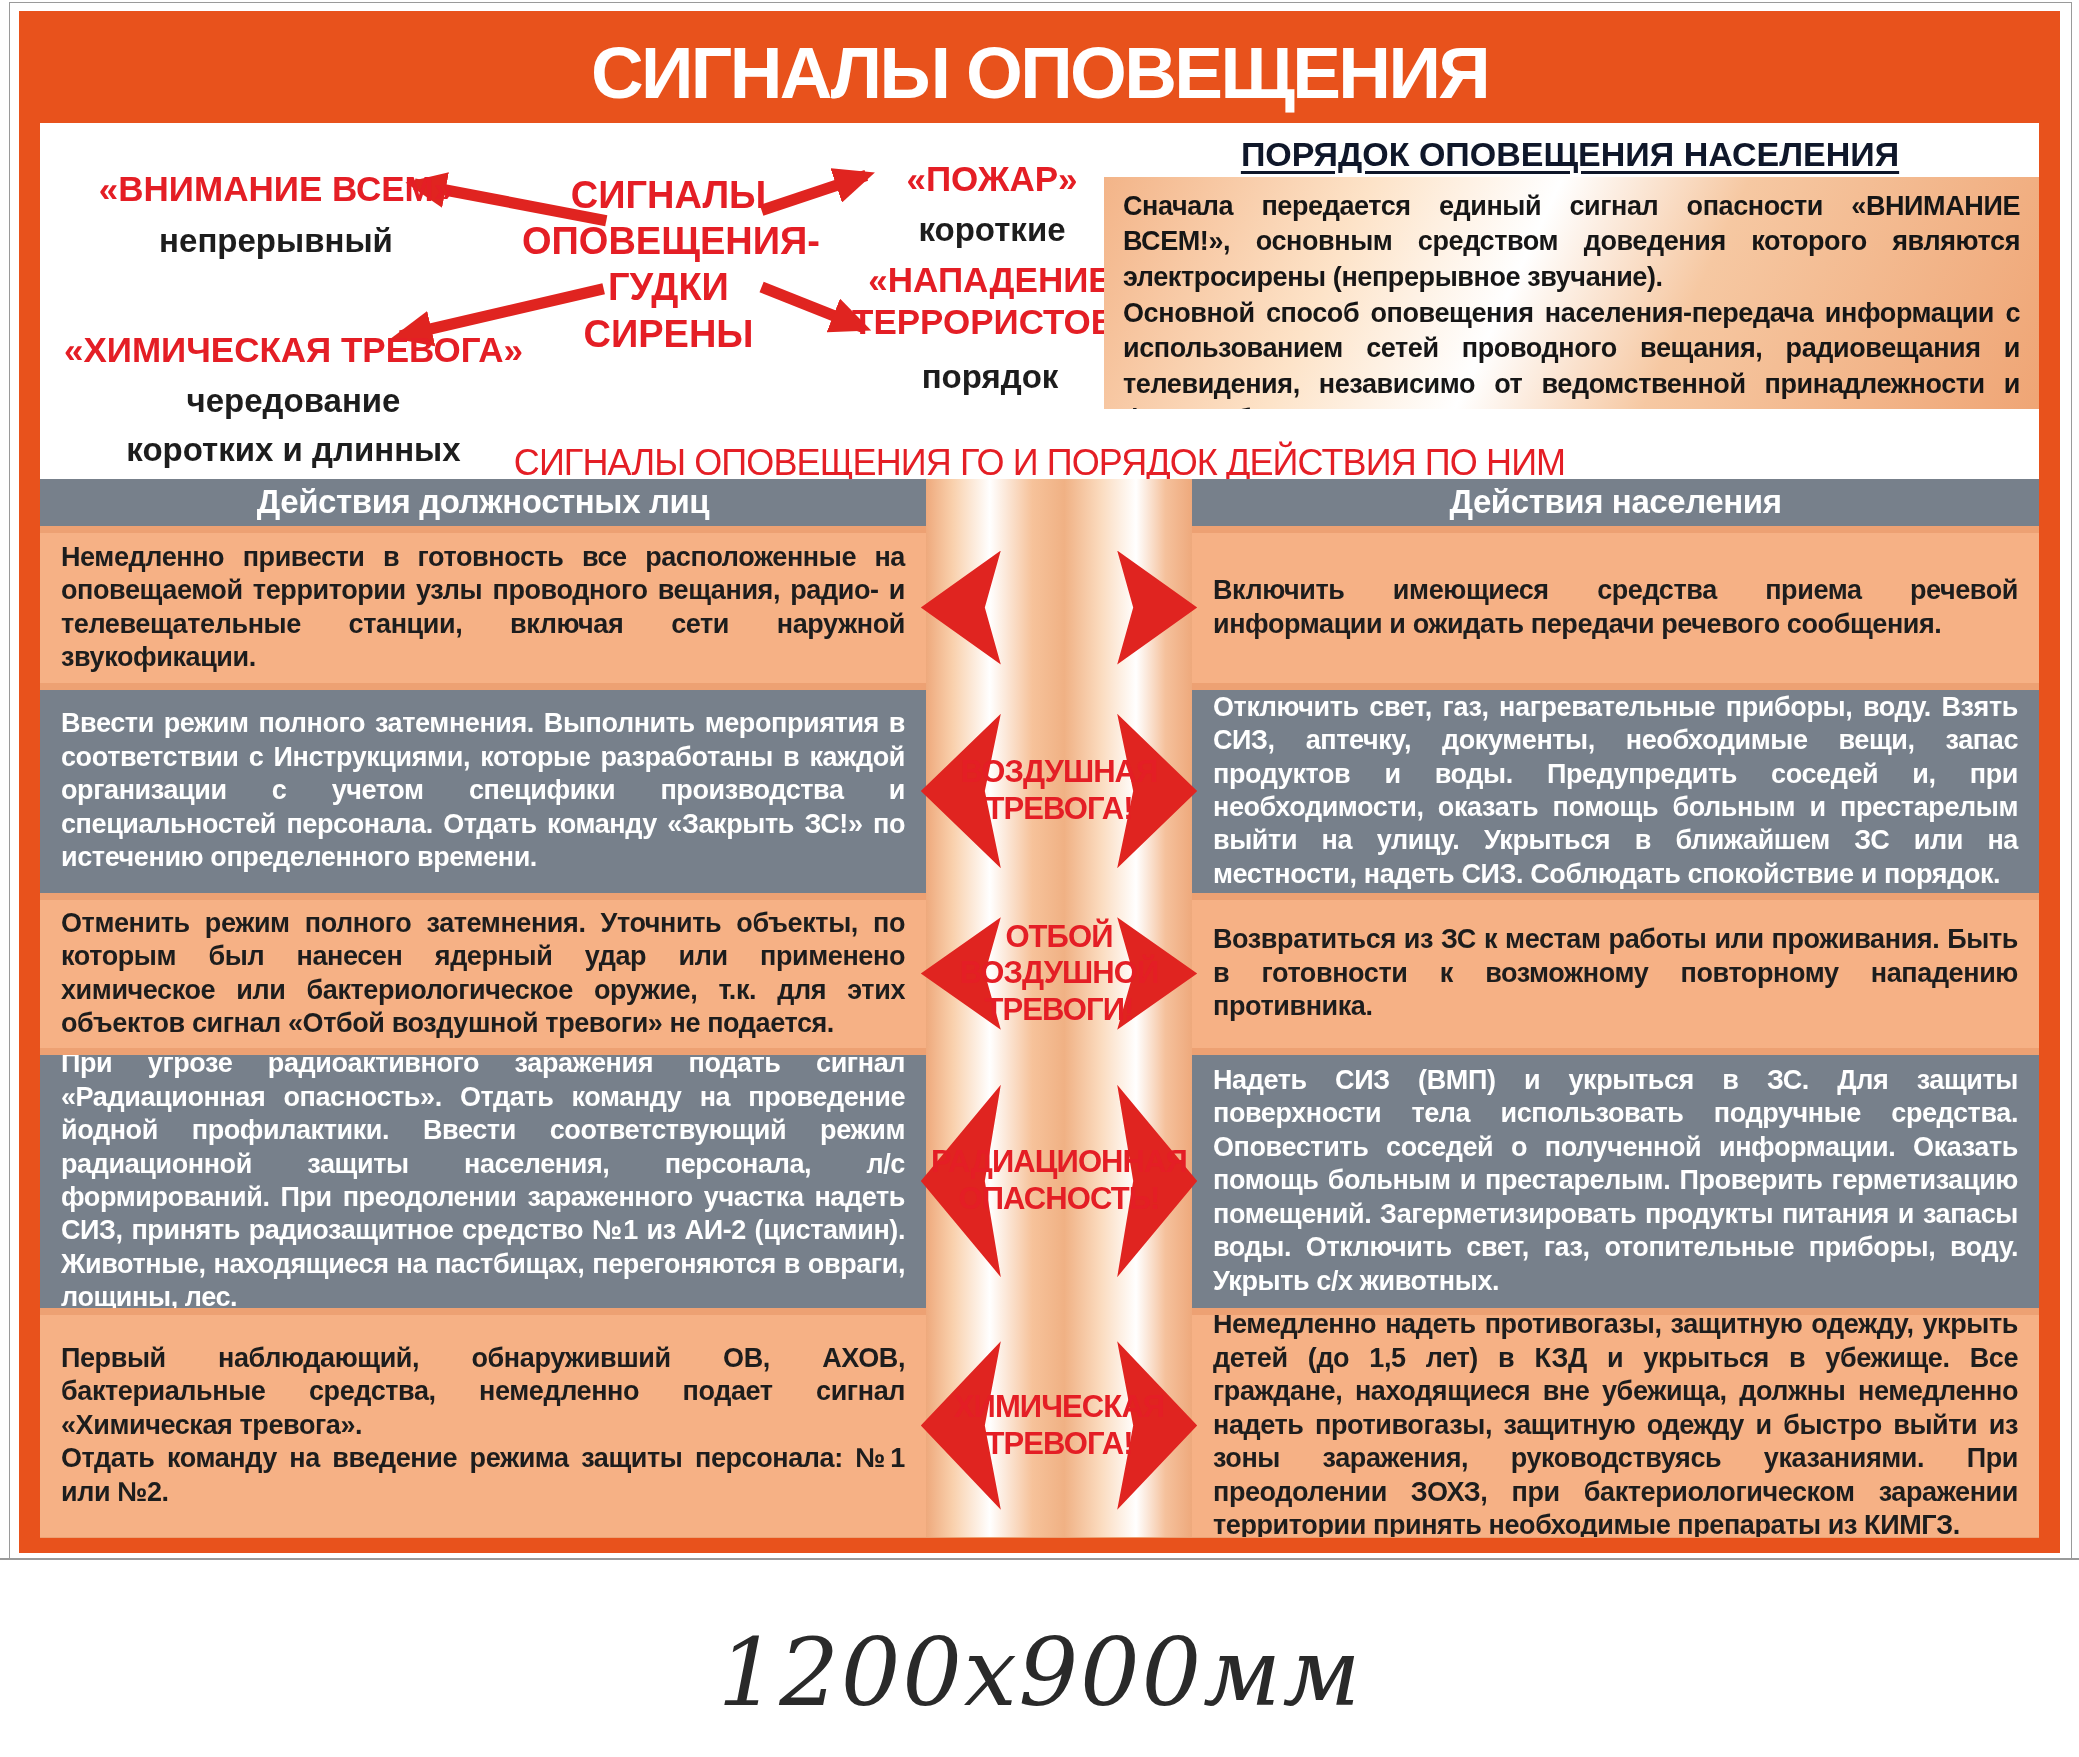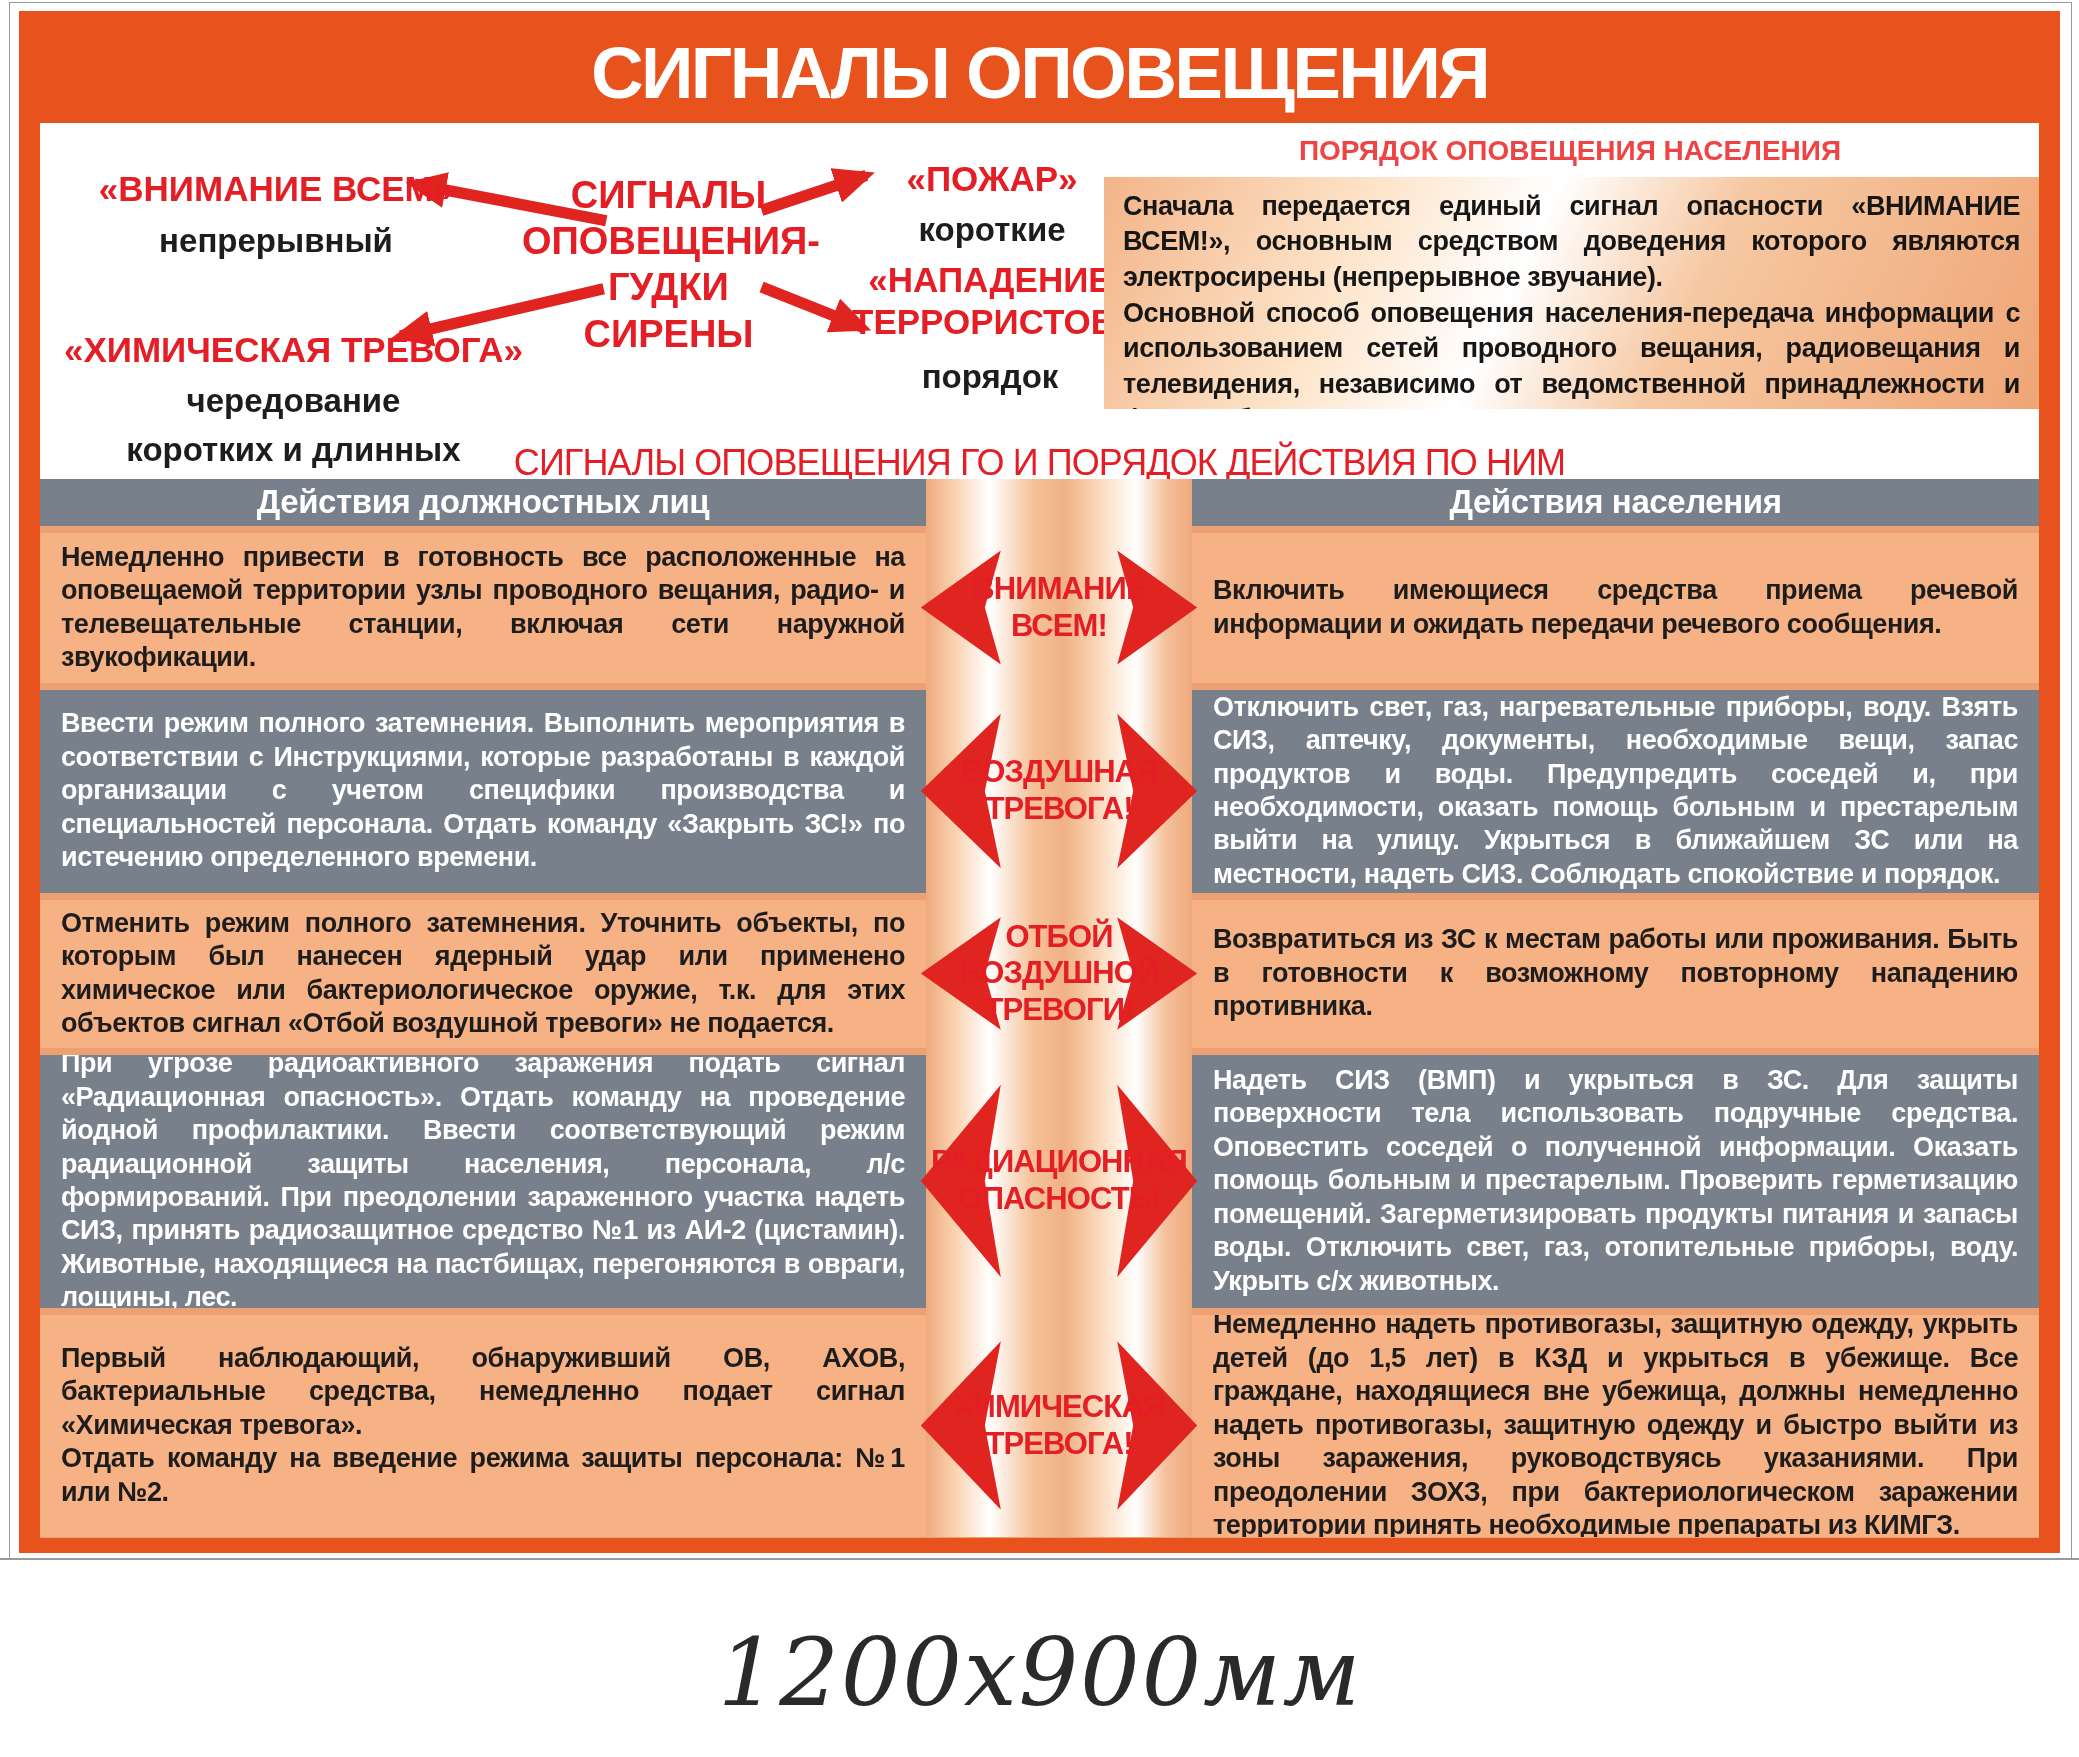--- a/index.html
+++ b/index.html
@@ -22,21 +22,21 @@
   .dlabel { position:absolute; text-align:center; font-weight:bold; }
   .red-t { color:#e41e25; }
   .blk-t { color:#1d1d1d; }
   .prelines { white-space:pre-line; }
   .sig-name { font-size:35px; line-height:1.2; }
   .sig-desc { font-size:33px; line-height:1.5; }
   .center-label { font-size:38px; line-height:1.22; }
   .diagram-arrows { position:absolute; left:0; top:0; width:1999px; height:356px; }
 
   
-  .notice-title { position:absolute; left:1061px; top:12.2px; width:938px; text-align:center; color:#ef4444; font-weight:bold; font-size:28px; text-underline-offset:5.2px; }
+  .notice-title { position:absolute; left:1061px; top:12.2px; width:938px; text-align:center; color:#0f172a; font-weight:bold; font-size:34px; text-decoration:underline; text-underline-offset:5.2px; }
   .notice-box { position:absolute; left:1064px; top:54px; width:935px; height:232px; padding:12.2px 19px;
       background:linear-gradient(115deg,#f4b astronomical,#fff);
       background:linear-gradient(115deg,#f3b488 0%,#fde3c8 26%,#ffffff 44%,#f6c8a2 62%,#efa575 100%);
       color:#161616; font-weight:bold; font-size:27px; line-height:1.32; text-align:justify; letter-spacing:-0.4px; overflow:hidden; }
   .notice-box p { margin:0; }
 
   .table-title { position:absolute; left:21px; top:431px; width:1999px; text-align:center; color:#e41e25; font-weight:normal; font-size:36px; letter-spacing:-0.9px; }
 
   
   .sig-table { position:absolute; left:21px; top:468px; width:1999px; height:1059px;
@@ -122,21 +122,20 @@
       <div class="strip"></div>
 
       <div class="hdr hdr-l">Действия должностных лиц</div>
       <div class="hdr hdr-r">Действия населения</div>
 
       <div class="cell cell-salmon c1 r2">
         <div class="txt">Немедленно привести в готовность все расположенные на оповещаемой территории узлы проводного вещания, радио- и телевещательные станции, включая сети наружной звукофикации.</div>
       </div>
       <div class="sigcell r2">
         <div class="arr arr-l"></div>
-        <div class="sig-label">ВНИМАНИЕ ВСЕМ!</div>
         <div class="arr arr-r"></div>
       </div>
       <div class="cell cell-salmon c3 r2">
         <div class="txt">Включить имеющиеся средства приема речевой информации и ожидать передачи речевого сообщения.</div>
       </div>
 
       <div class="cell cell-gray c1 r3">
         <div class="txt">Ввести режим полного затемнения. Выполнить мероприятия в соответствии с Инструкциями, которые разработаны в каждой организации с учетом специфики производства и специальностей персонала. Отдать команду «Закрыть ЗС!» по истечению определенного времени.</div>
       </div>
       <div class="sigcell r3">

